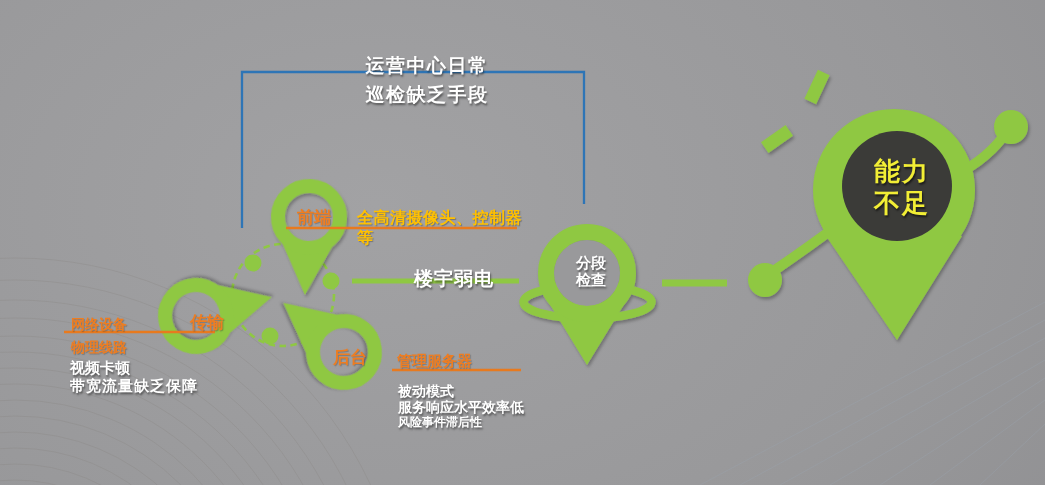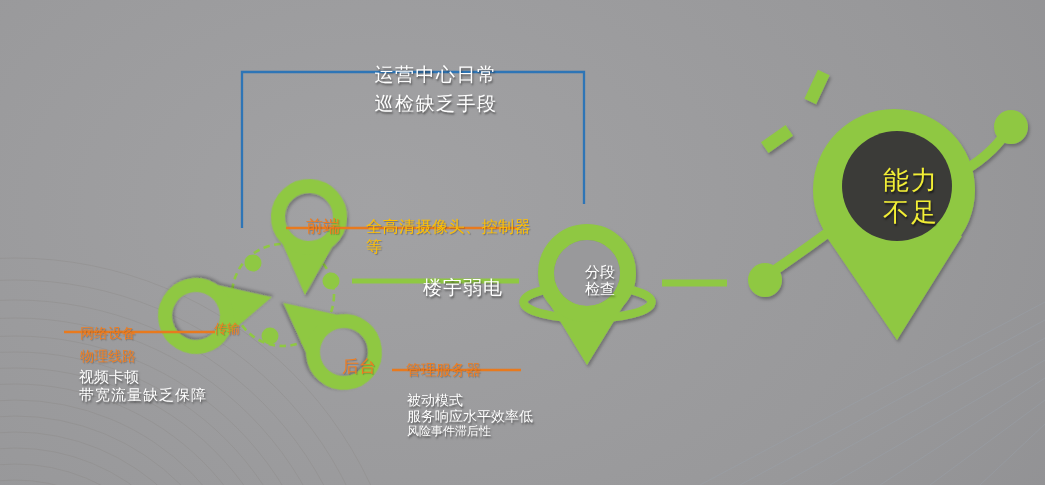--- a/index.html
+++ b/index.html
@@ -1,19 +1,19 @@
 <!DOCTYPE html>
 <html><head>
 <meta charset="utf-8">
 <style>
   html,body{margin:0;padding:0;}
   #slide{position:relative;width:1045px;height:485px;overflow:hidden;
     background: radial-gradient(1100px 750px at 36% 42%, #a2a2a4 0%, #98989a 52%, #8a8a8d 100%);
     font-family:"DejaVu Sans","Liberation Sans",sans-serif;}
-  .txt{position:absolute;font-weight:normal;margin:14px;line-height:1.18;}
+  .txt{position:absolute;font-weight:bold;margin:5px;line-height:1.18;}
   .white{color:#ffffff;text-shadow:1px 2px 2px rgba(30,30,30,.55);}
   .orange{color:#EE7D21;text-shadow:1px 1px 1px rgba(60,60,60,.35);}
   .gold{color:#FFC000;text-shadow:1px 1px 1px rgba(60,60,60,.45);}
   .yellow{color:#F2EE35;text-shadow:1px 2px 2px rgba(0,0,0,.55);}
   .center{text-align:center;}
   svg{position:absolute;left:0;top:0;}
 </style>
 </head>
 <body>
 
@@ -108,21 +108,21 @@
       <circle cx="894" cy="190" r="81" fill="#8FC843"></circle>
       <path d="M 826 236 L 962 236 L 897 340 Z" fill="#8FC843"></path>
       <circle cx="897" cy="186" r="55" fill="#3B3B38"></circle>
     </g>
   </svg>
 
   <div class="txt white center" style="left:302px;top:49px;width:240px;font-size:19px;letter-spacing:1.5px;">运营中心日常</div>
   <div class="txt white center" style="left:302px;top:78px;width:240px;font-size:19px;letter-spacing:1.5px;">巡检缺乏手段</div>
 
   <div class="txt orange center" style="left:279px;top:202px;width:60px;font-size:17px;">前端</div>
-  <div class="txt orange center" style="left:183px;top:307px;width:60px;font-size:13px;">传输</div>
+  <div class="txt orange center" style="left:172px;top:307px;width:60px;font-size:17px;">传输</div>
   <div class="txt orange center" style="left:315px;top:342px;width:60px;font-size:17px;">后台</div>
 
   <div class="txt gold" style="left:352px;top:203px;width:172px;font-size:16px;line-height:20px;letter-spacing:0.5px;">全高清摄像头、控制器等</div>
 
   <div class="txt orange" style="left:66px;top:311px;font-size:14px;text-align:center;">网络设备</div>
   <div class="txt orange" style="left:66px;top:334px;font-size:14px;">物理线路</div>
   <div class="txt white" style="left:65px;top:355px;font-size:15px;">视频卡顿</div>
   <div class="txt white" style="left:65px;top:373px;font-size:15px;letter-spacing:1px;">带宽流量缺乏保障</div>
 
   <div class="txt white center" style="left:369px;top:262px;width:160px;font-size:19px;letter-spacing:1px;">楼宇弱电</div>

